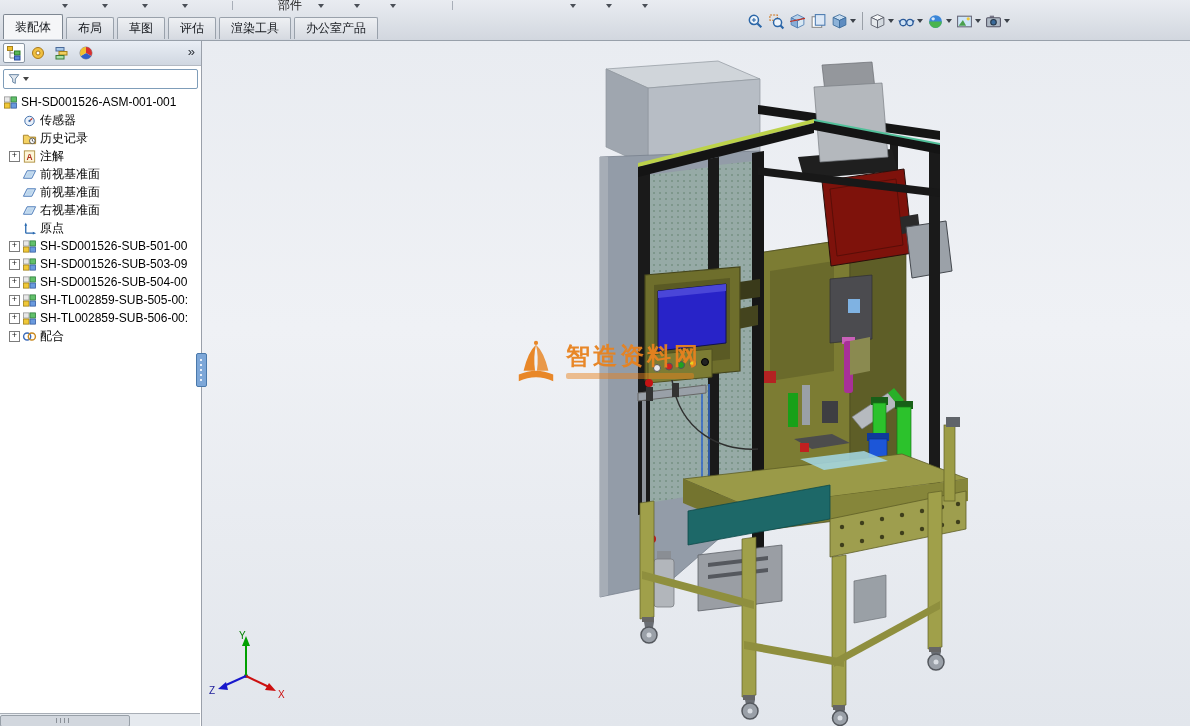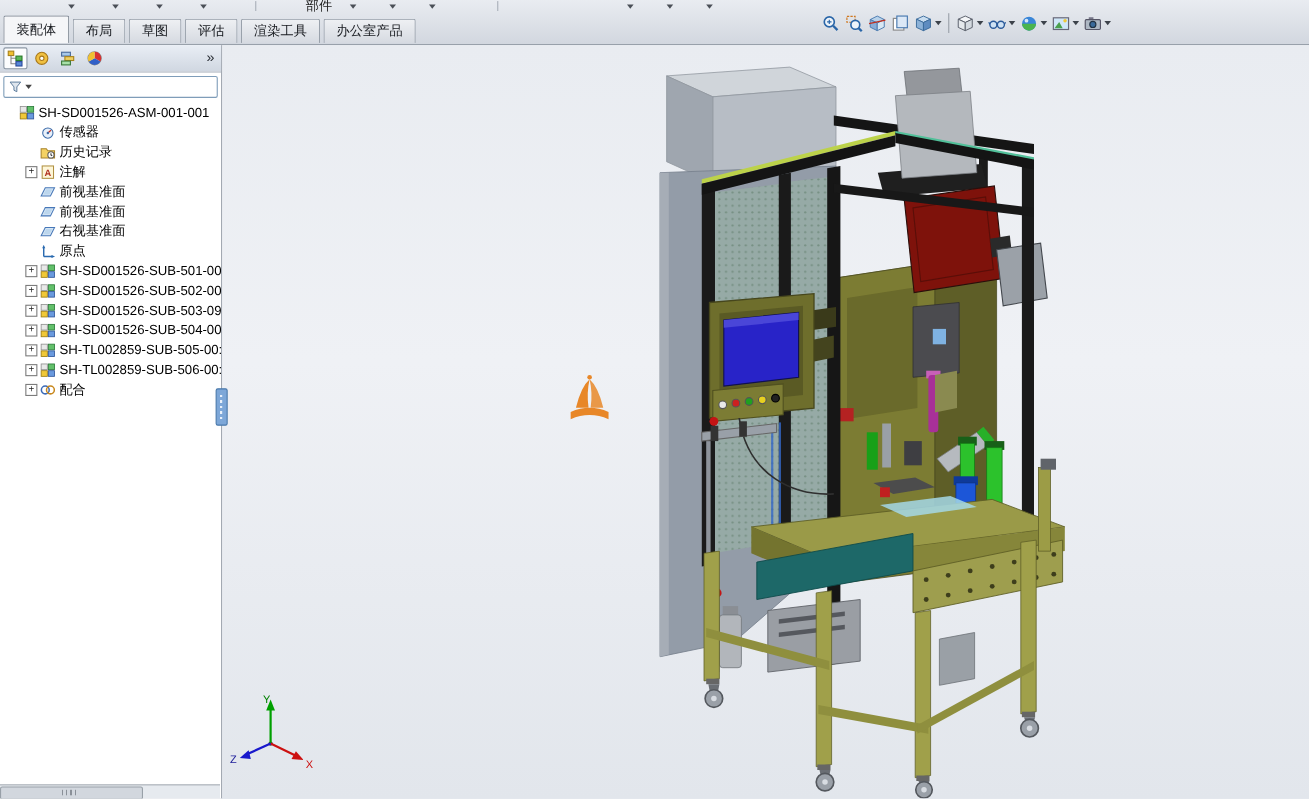--- a/index.html
+++ b/index.html
@@ -39,21 +39,21 @@
   .mgr-tab{width:22px;height:20px;border:1px solid transparent;background:transparent;padding:1px;
     display:flex;align-items:center;justify-content:center;border-radius:2px;}
   .mgr-tab.active{background:#fcfdfe;border-color:#8a96a4;}
   .mgr-tab svg{width:16px;height:16px;}
   .chevron{margin-left:auto;margin-right:4px;font-size:13px;color:#2c3138;cursor:default;}
   .filter-row{margin:3px 3px 2px 3px;height:18px;flex:none;border:1px solid #7f9db9;background:#fff;
     display:flex;align-items:center;padding:0 3px;border-radius:2px;gap:2px;}
   .filter-row svg{width:14px;height:14px;}
   .filter-row .caret{border-top-color:#444;}
   .tree{flex:1;overflow:hidden;font-size:12px;padding-top:2px;}
-  .tree-row{height:18px;display:flex;align-items:center;white-space:nowrap;padding-left:17px;}
+  .tree-row{height:18px;display:flex;align-items:center;white-space:nowrap;padding-left:3px;}
   .indent{width:6px;flex:none;}
   .exp-slot{width:13px;flex:none;display:flex;align-items:center;}
   .expbox{width:9px;height:9px;border:1px solid #7c7c7c;background:#fff;display:flex;
     align-items:center;justify-content:center;font-size:9px;line-height:1;color:#222;}
   .expbox::before{content:"+";margin-top:-1px;}
   .t-icon{width:15px;height:15px;margin:0 3px 0 0;flex:none;}
   .t-label{color:#000;}
   .panel-hscroll{position:absolute;left:0;bottom:0;width:200px;height:12px;background:#e6eaef;
     border-top:1px solid #a8aeb6;}
   .hthumb{position:absolute;left:0;top:1px;width:128px;height:10px;background:#d2d7de;
@@ -486,30 +486,20 @@
             <span class="indent"></span>
             <span class="exp-slot">
               <span class="expbox"></span>
             </span>
             <svg class="t-icon">
               <use href="#assembly-icon" xlink:href="#assembly-icon"></use>
             </svg>
             <span class="t-label">SH-SD001526-SUB-501-00</span>
           </div>
 
-          <div class="tree-row">
-            <span class="indent"></span>
-            <span class="exp-slot">
-              <span class="expbox"></span>
-            </span>
-            <svg class="t-icon">
-              <use href="#assembly-icon" xlink:href="#assembly-icon"></use>
-            </svg>
-            <span class="t-label">SH-SD001526-SUB-502-00</span>
-          </div>
 
           <div class="tree-row">
             <span class="indent"></span>
             <span class="exp-slot">
               <span class="expbox"></span>
             </span>
             <svg class="t-icon">
               <use href="#assembly-icon" xlink:href="#assembly-icon"></use>
             </svg>
             <span class="t-label">SH-SD001526-SUB-503-09</span>
@@ -747,20 +737,24 @@
         </g>
       </svg>
 
       <div class="watermark">
         <svg class="wm-logo" viewBox="0 0 46 52">
           <path d="M10,34 Q15,14 23,7 Q20,20 22,34 Z" fill="#e8821e"></path>
           <path d="M36,34 Q31,14 23,7 Q26,20 24,34 Z" fill="#e8821e" opacity="0.85"></path>
           <path d="M5,38 Q23,30 41,38 L41,45 Q23,37 5,45 Z" fill="#e8821e"></path>
           <circle cx="23" cy="5" r="2.2" fill="#e8821e"></circle>
         </svg>
+        <div>
+          <div class="wm-text">智造资料网</div>
+          <div class="wm-subline"></div>
+        </div>
       </div>
 
       <svg class="triad" viewBox="0 0 82 82">
         <circle cx="40" cy="48" r="2" fill="#444"></circle>
         <line x1="40" y1="48" x2="40" y2="16" stroke="#00a000" stroke-width="2"></line>
         <polygon points="36,18 44,18 40,8" fill="#00a000"></polygon>
         <text x="33" y="11" font-size="10" fill="#008000">Y</text>
         <line x1="40" y1="48" x2="63" y2="59" stroke="#cc1010" stroke-width="2"></line>
         <polygon points="70,63 59,62 63,55" fill="#cc1010"></polygon>
         <text x="72" y="70" font-size="10" fill="#cc1010">X</text>

